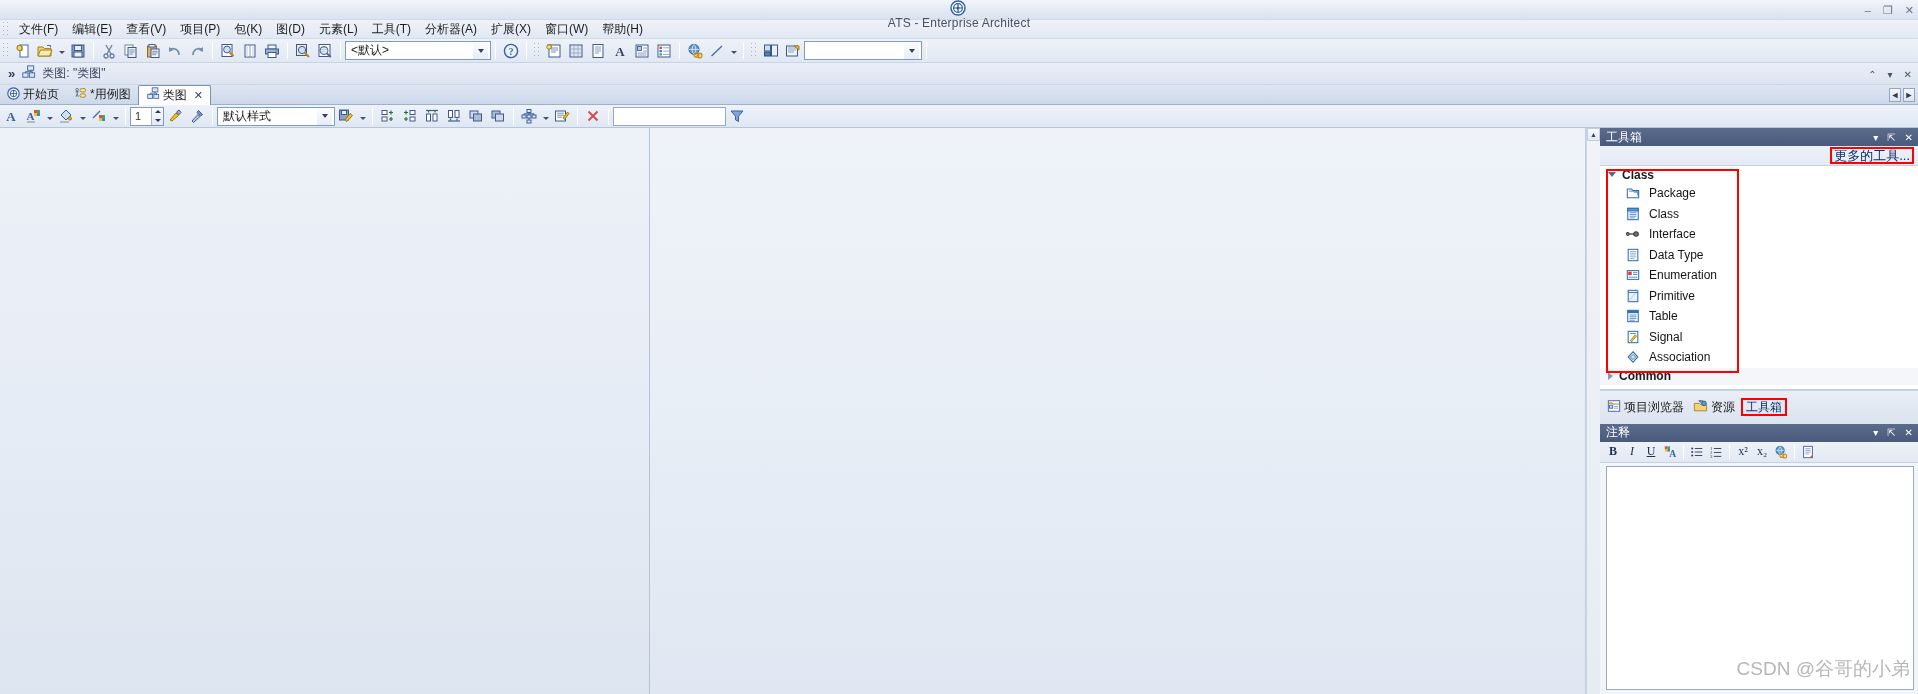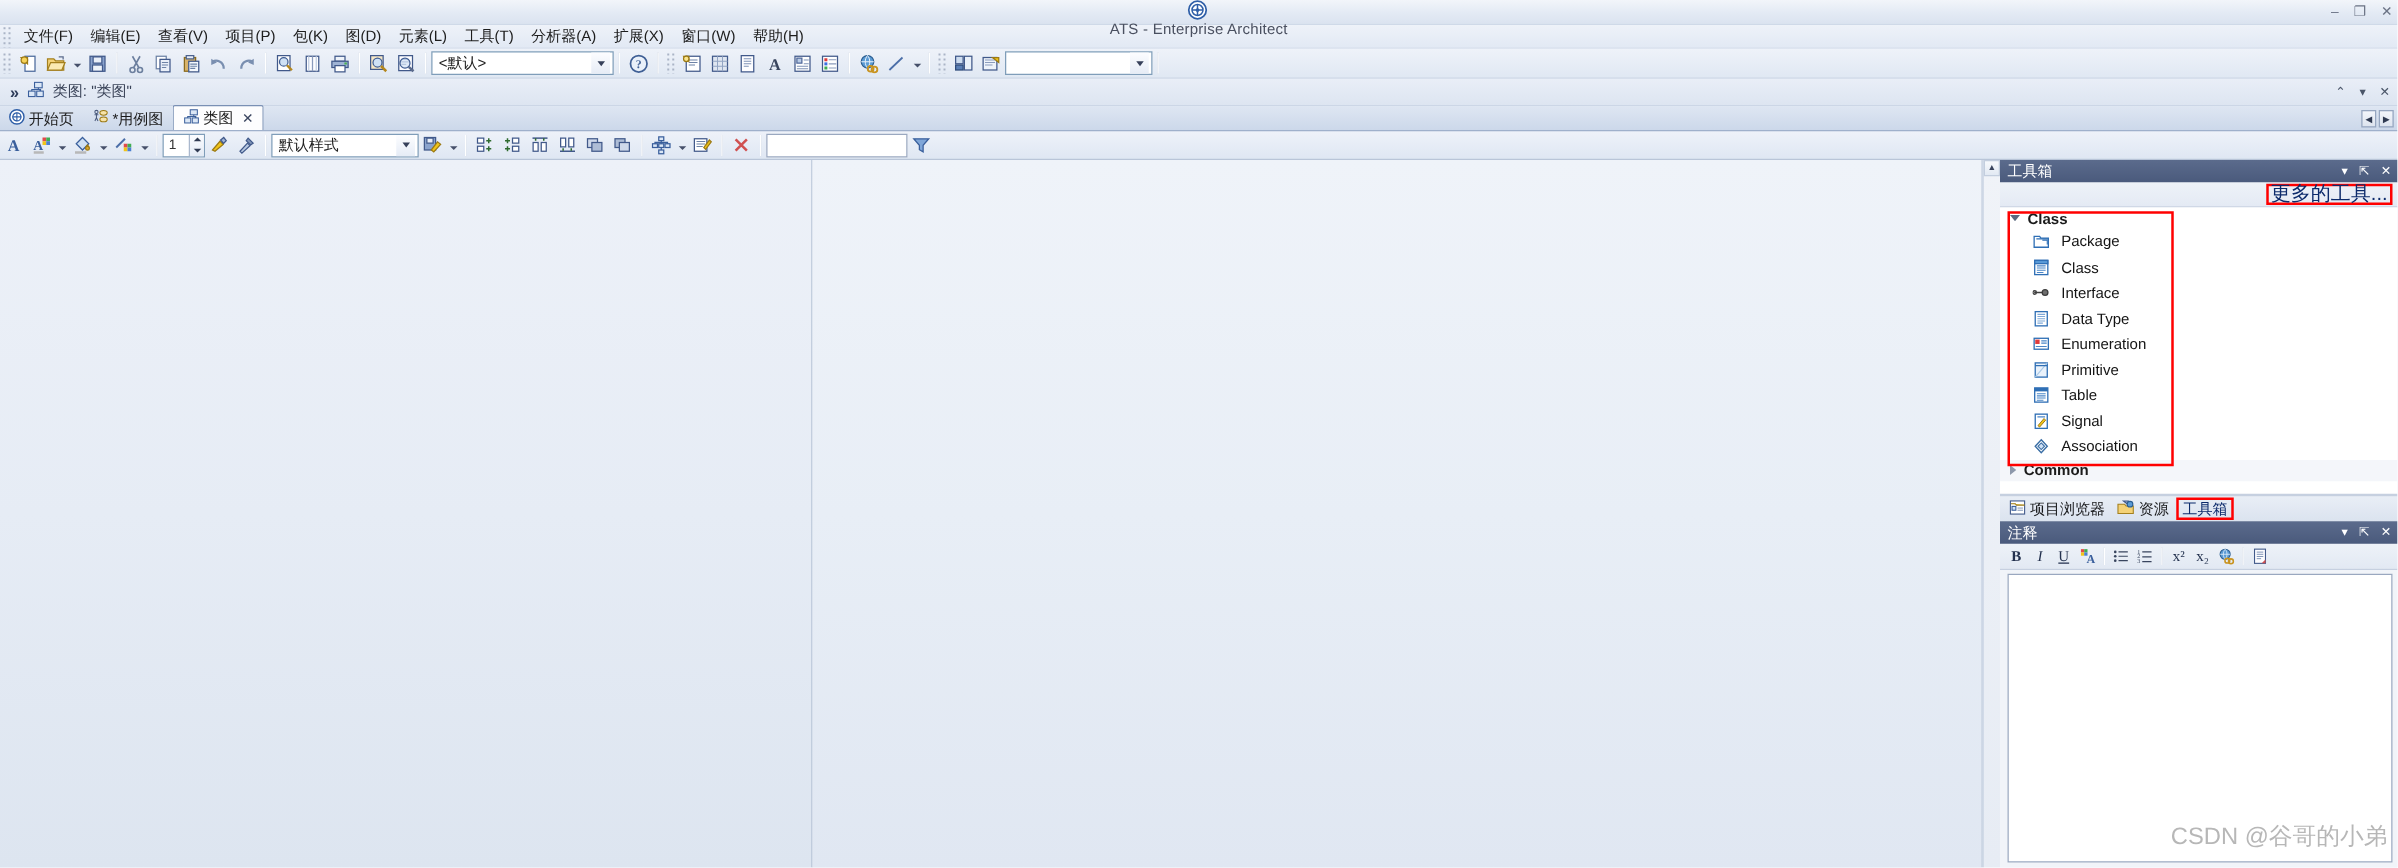--- a/index.html
+++ b/index.html
@@ -117,21 +117,21 @@
   .caption-text { color: #3a4358; font-size: 12px; margin-left: 6px; }
   .caption-right {
     position: absolute; right: 6px; top: 0; height: 22px;
     display: flex; align-items: center; gap: 11px; color: #4a5568; font-size: 10px;
   }
 
   
   .tabsrow {
     height: 20px;
     background: linear-gradient(to bottom, #dee6f2 0%, #ccd8ea 100%);
-    display: flex; align-items: flex-end;
+    display: flex; align-items: center;
     position: relative;
     border-bottom: 1px solid #9fb0cb;
   }
   .dtab {
     height: 18px; display: flex; align-items: center; gap: 3px;
     padding: 0 7px; font-size: 12px; color: #1b1b1b; white-space: nowrap;
   }
   .dtab.active {
     background: #fdfdfe;
     border: 1px solid #7a90b4; border-bottom: none;
@@ -223,21 +223,21 @@
     position: absolute; right: 5px; top: 0; height: 18px;
     display: flex; align-items: center; gap: 9px; font-size: 10px; color: #ffffff;
   }
   .tbx-subbar {
     height: 20px; background: linear-gradient(to bottom,#eef2f8,#e4eaf4);
     border-bottom: 1px solid #c6d0e0;
     display: flex; align-items: center; justify-content: flex-end;
     padding-right: 4px; position: relative;
   }
   .moretools {
-    font-size: 16px; color: #0d2b6b; padding: 0 2px;
+    font-size: 13px; color: #0d2b6b; padding: 0 2px;
     border: 2px solid #ff0000; line-height: 13px;
   }
   .tbx-body {
     flex: 1; background: #ffffff; overflow: hidden; position: relative;
     border-bottom: 1px solid #c6d0e0;
   }
   .tbx-redbox {
     position: absolute; left: 6px; top: 3px; width: 133px; height: 204px;
     border: 2px solid #ff0000; pointer-events: none;
   }
@@ -256,21 +256,21 @@
     border-left: 4px solid transparent; border-right: 4px solid transparent;
     border-top: 5px solid #5c6880; border-bottom: none;
   }
   .tbx-item {
     height: 20.5px; display: flex; align-items: center; gap: 9px;
     padding-left: 26px; font-size: 12px; color: #141414;
   }
   .ico { width: 14px; height: 14px; flex: none; display:block; }
 
   .tbx-tabs {
-    height: 21px; background: linear-gradient(to bottom,#e9eef6,#dbe3ef);
+    height: 34px; background: linear-gradient(to bottom,#e9eef6,#dbe3ef);
     border-top: 1px solid #c6d0e0;
     display: flex; align-items: center; gap: 3px; padding-left: 4px;
     position: relative;
   }
   .tbx-tab {
     display: flex; align-items: center; gap: 3px; font-size: 12px;
     color: #17181a; padding: 0 3px; height: 18px;
   }
   .tbx-tab.sel {
     color: #0d2b6b; border: 2px solid #ff0000; height: 18px;

